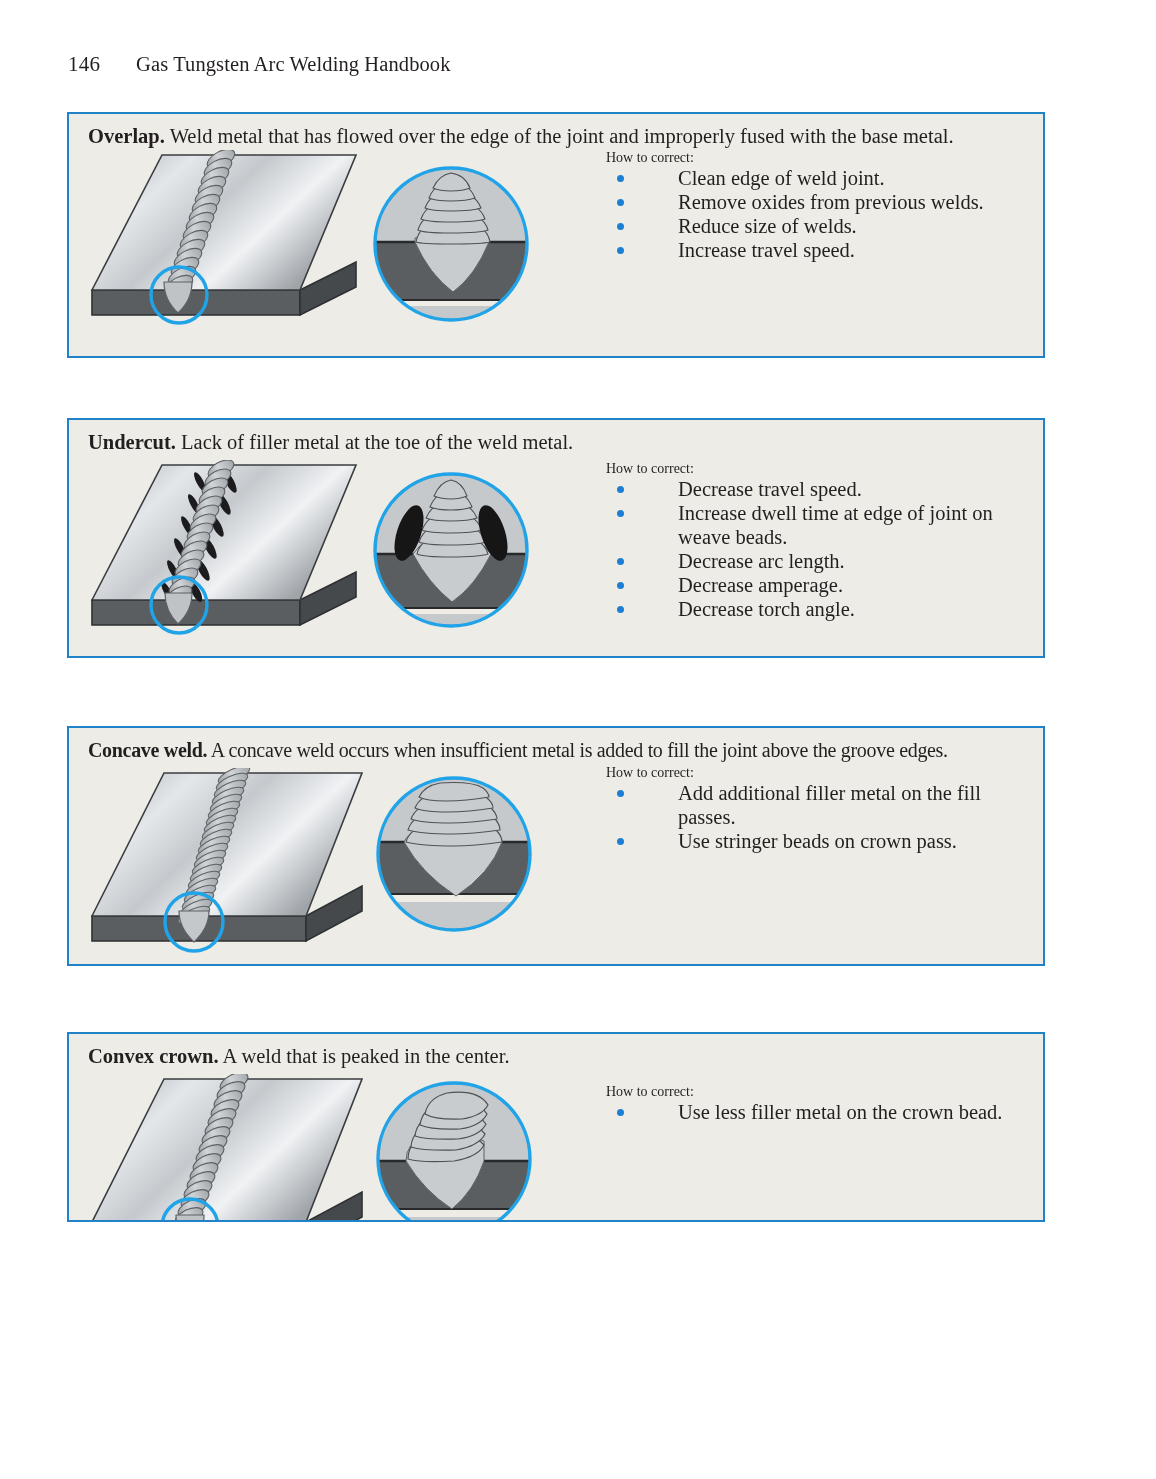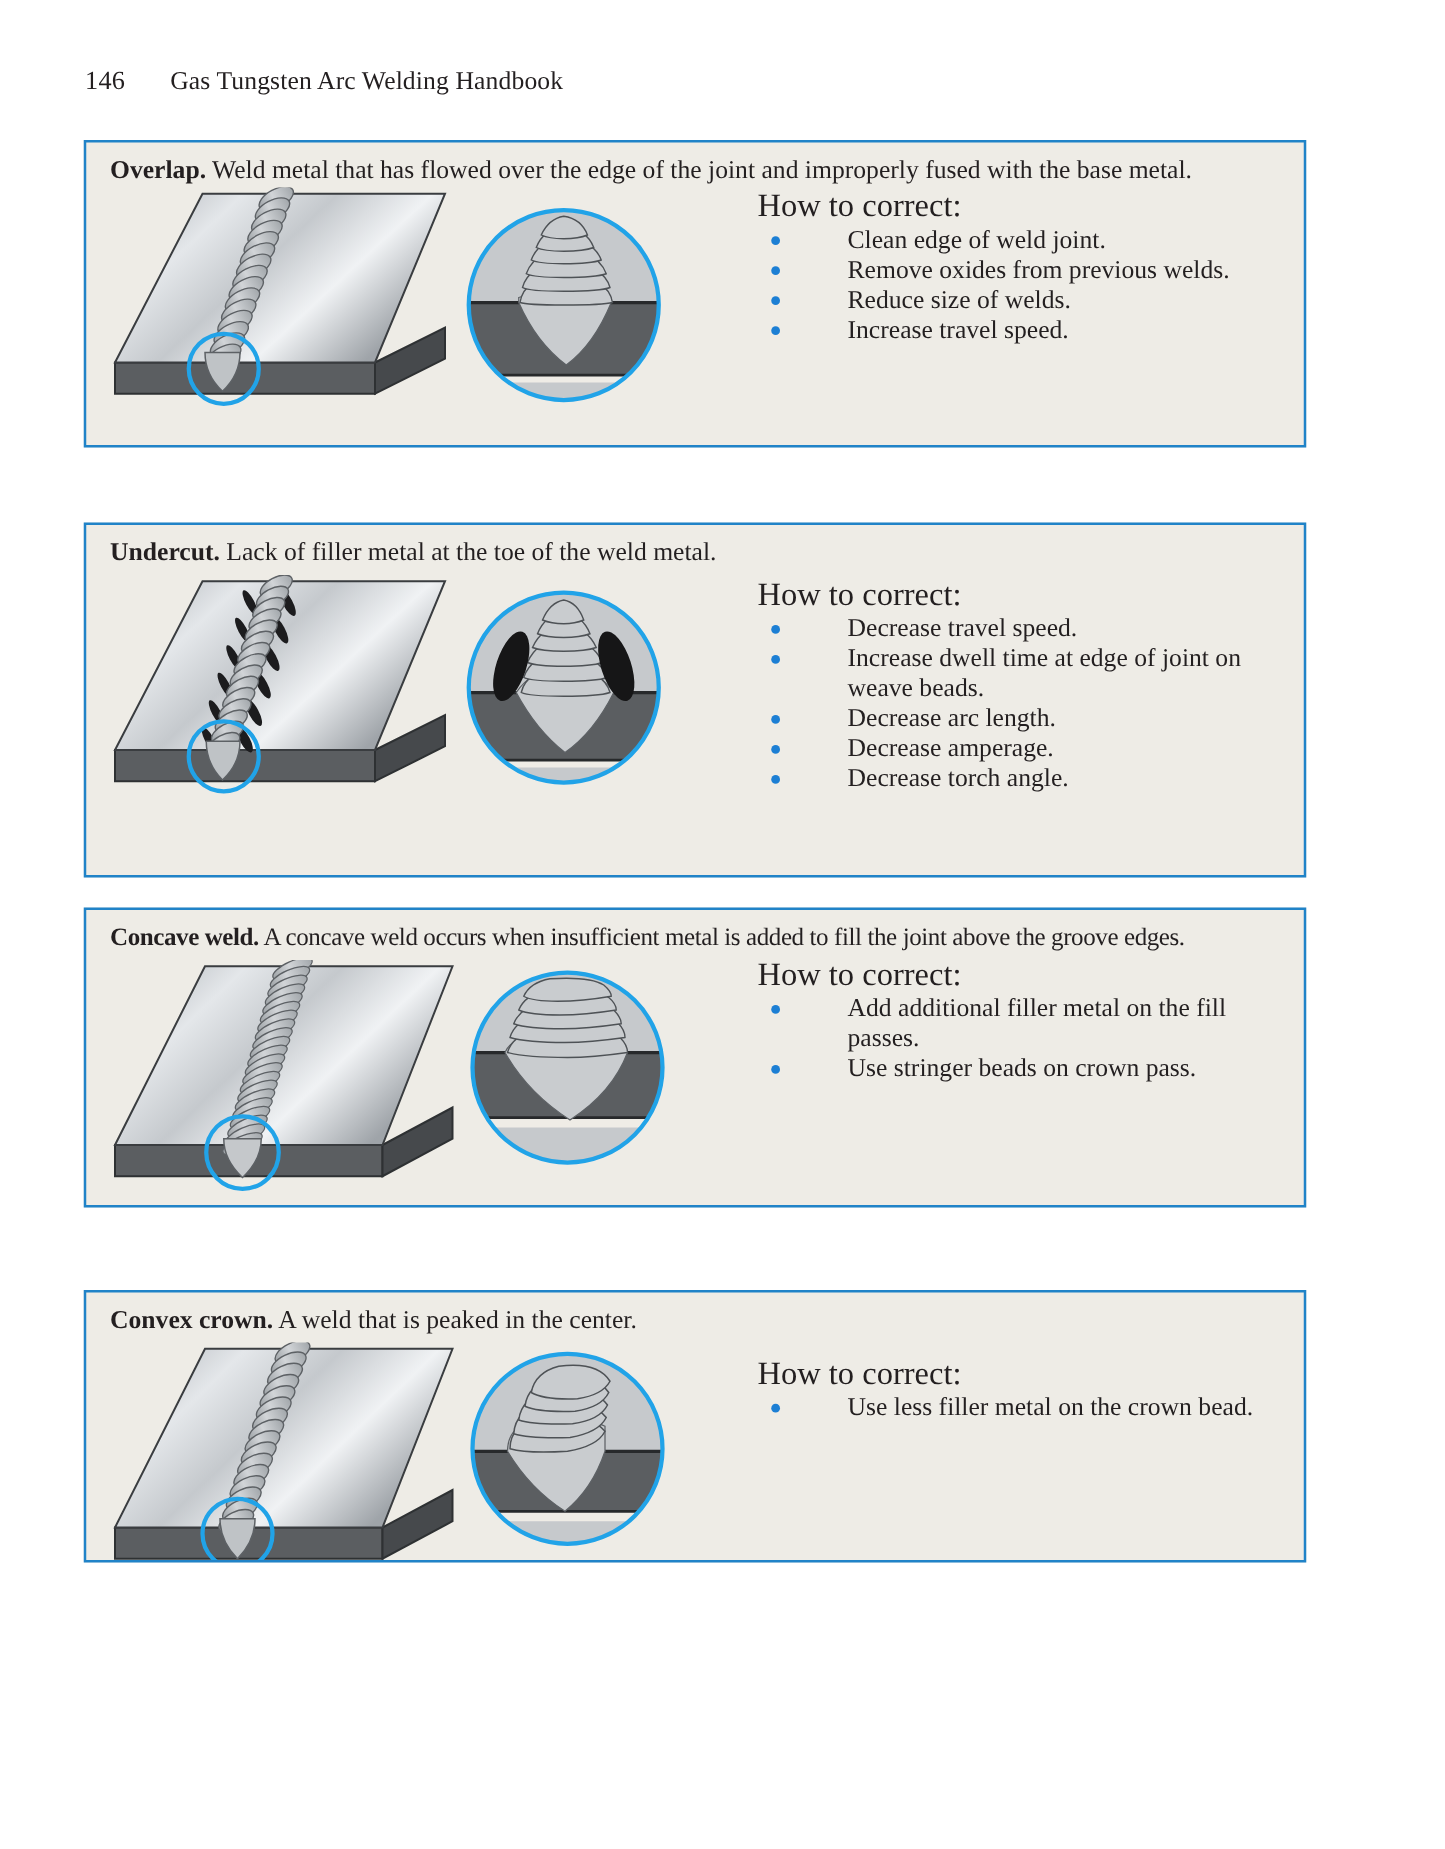--- a/index.html
+++ b/index.html
@@ -40,23 +40,23 @@
   .panel {
     position: absolute;
     left: 67px;
     width: 978px;
     box-sizing: border-box;
     background: #eeece6;
     border: 2px solid #2083c8;
     overflow: hidden;
   }
   #panel-0 { top: 112px;  height: 246px; }
-  #panel-1 { top: 418px;  height: 284px; }
+  #panel-1 { top: 418px;  height: 240px; }
   #panel-2 { top: 726px;  height: 240px; padding-left: 28px; }
-  #panel-3 { top: 1032px; height: 218px; }
+  #panel-3 { top: 1032px; height: 190px; }
 
   .panel-heading {
     position: absolute;
     left: 19px;
     top: 10px;
     font-size: 20.5px;
     line-height: 1.25;
     white-space: nowrap;
   }
   .panel-heading .term { font-weight: bold; }
@@ -67,21 +67,21 @@
   .correct-block {
     position: absolute;
     width: 420px;
   }
   #panel-0 .correct-block { left: 537px; top: 36px; }
   #panel-1 .correct-block { left: 537px; top: 41px; }
   #panel-2 .correct-block { left: 537px; top: 37px; }
   #panel-3 .correct-block { left: 537px; top: 50px; }
 
   .correct-title {
-    font-size: 26px;
+    font-size: 14px;
     line-height: 1.16;
     margin-bottom: 1px;
   }
   ul.fix-list {
     list-style: none;
     margin: 0;
     padding: 0;
   }
   ul.fix-list li {
     position: relative;

